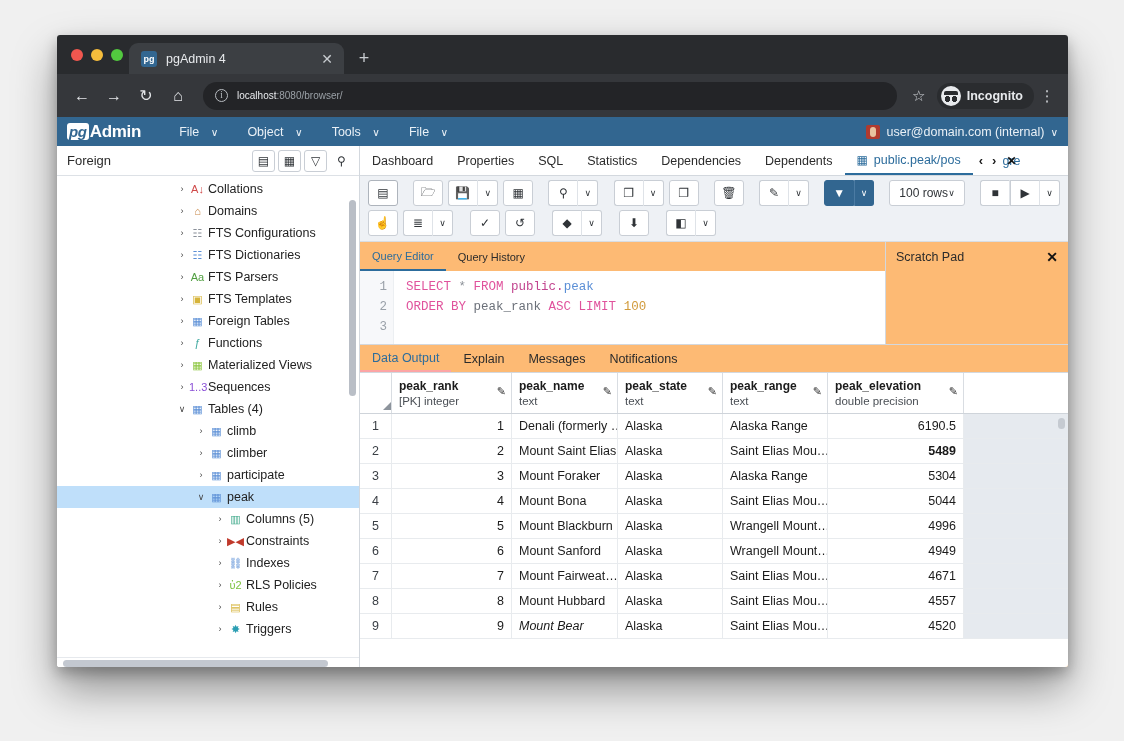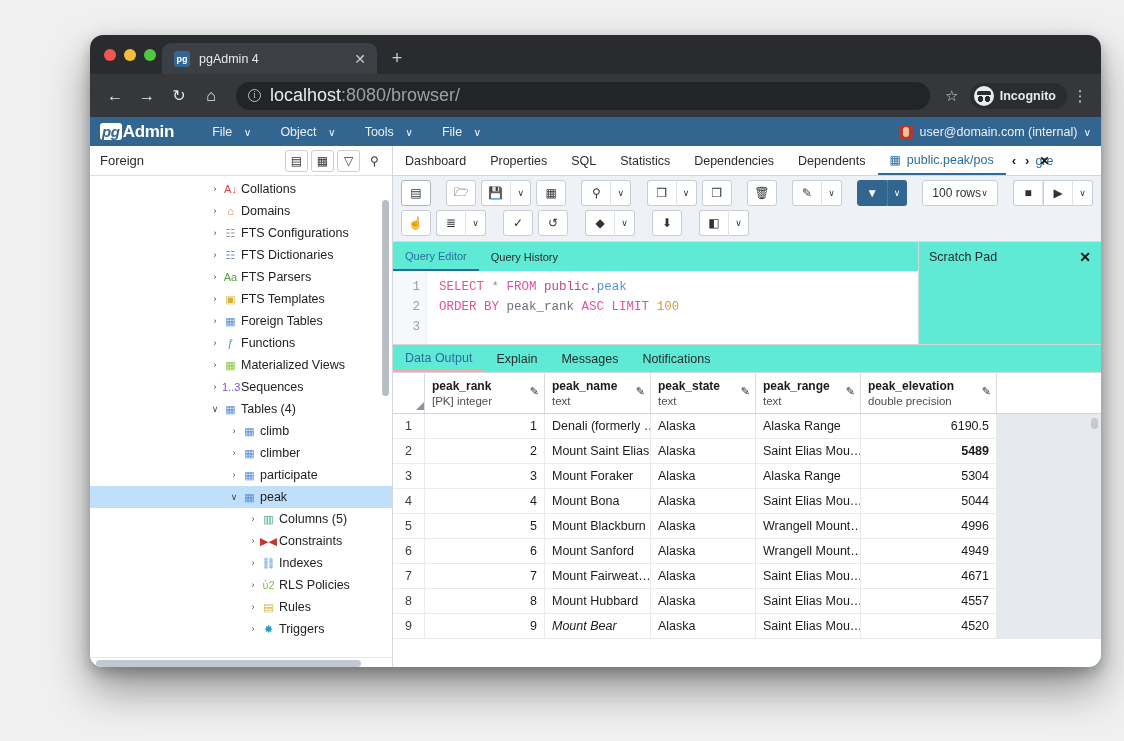--- a/index.html
+++ b/index.html
@@ -7,25 +7,24 @@
   body {
     width:1124px; height:741px;
     background:#f0f0f0;
     font-family:"Liberation Sans", sans-serif;
     overflow:hidden;
   }
 
   
   .window {
     position:absolute; left:57px; top:35px; width:1011px; height:632px;
-    border-radius:13px;
+    border-radius:3px;
     background:#fff;
     box-shadow:0 22px 44px rgba(0,0,0,.40), 0 6px 14px rgba(0,0,0,.25);
     overflow:hidden;
-    margin-left:33px;
   }
 
   
   .tabstrip {
     height:39px; background:#292b2e; position:relative;
     display:flex; align-items:flex-end; padding-left:12px;
   }
   .traffic { display:flex; align-items:center; gap:8px; height:39px; padding:0 6px 0 2px; }
   .dot { width:12px; height:12px; border-radius:50%; }
   .dot.r{background:#f1574f;} .dot.y{background:#f6bd3c;} .dot.g{background:#52c83f;}
@@ -46,21 +45,21 @@
 
   
   .urlbar { height:43px; background:#35373b; display:flex; align-items:center; padding:0 10px; gap:2px; }
   .navbtn { width:30px; height:30px; color:#e3e5e8; font-size:16px; display:flex; align-items:center; justify-content:center; }
   .omnibox {
     flex:1; height:28px; background:#232427; border-radius:14px; margin:0 8px;
     display:flex; align-items:center; padding:0 12px; gap:9px;
   }
   .info-ic { width:13px; height:13px; border:1.3px solid #b9bdc2; border-radius:50%;
              color:#b9bdc2; font-size:9.5px; line-height:11px; text-align:center; font-family:"Liberation Serif",serif;}
-  .omnitext { font-size:18px; color:#9aa0a6; }
+  .omnitext { font-size:10px; color:#9aa0a6; }
   .omnitext b { color:#e8eaed; font-weight:normal; }
   .star { color:#d0d3d7; font-size:15px; width:24px; text-align:center; }
   .incog {
     height:26px; background:#2a2c2f; border-radius:13px; display:flex; align-items:center;
     gap:6px; padding:0 11px 0 4px; margin-left:4px;
   }
   .incog-ic { width:20px;height:20px;border-radius:50%;background:#e8eaed; position:relative; }
   .incog-ic:before{content:"";position:absolute;left:3px;top:5px;width:14px;height:4px;background:#2a2c2f;border-radius:2px 2px 0 0;}
   .incog-ic:after{content:"";position:absolute;left:3px;top:10px;width:14px;height:6px;
      background:radial-gradient(circle 3px at 3.5px 3px,#2a2c2f 99%,transparent),radial-gradient(circle 3px at 10.5px 3px,#2a2c2f 99%,transparent);}
@@ -92,21 +91,21 @@
   .tree { flex:1; overflow:hidden; position:relative; padding-top:2px; }
   .tnode { height:22px; display:flex; align-items:center; font-size:12.5px; color:#222; white-space:nowrap; }
   .tnode.sel { background:#bfdffa; }
   .chev { width:14px; color:#444; font-size:9px; text-align:center; flex:none; }
   .tic { width:17px; text-align:center; font-size:11px; flex:none; margin-right:2px; }
   .sb-vscroll { position:absolute; right:3px; top:24px; width:7px; height:196px; background:#b9bec6; border-radius:4px; }
   .sb-hscroll { height:10px; background:#fff; border-top:1px solid #e6e9ed; padding:2px 8px 0 6px;}
   .sb-hthumb { height:7px; width:265px; background:#c3c8d0; border-radius:4px; }
 
   
-  .main { flex:1; display:flex; flex-direction:column; min-width:0; background:#5eead4; }
+  .main { flex:1; display:flex; flex-direction:column; min-width:0; background:#fdba74; }
   .obj-tabs { height:30px; display:flex; align-items:stretch; border-bottom:1px solid #d3d8de; background:#fff; }
   .otab { display:flex; align-items:center; padding:0 12px; font-size:12.5px; color:#2b2b2b; white-space:nowrap; }
   .otab.active { color:#2c6c9c; border-bottom:2px solid #2c6c9c; gap:6px; }
   .otab .grid-ic { color:#2c6c9c; font-size:12px; }
   .otab-nav { display:flex; align-items:center; gap:9px; padding:0 6px; font-size:13px; color:#1b1b1b; font-weight:bold;}
   .otab-clip { display:flex; align-items:center; color:#2c6c9c; font-size:12.5px; position:relative; padding-right:2px;}
   .otab-clip .xmark { position:absolute; left:4px; top:50%; transform:translateY(-50%); color:#111; font-weight:bold; font-size:12px;}
 
   .qtoolbar { background:#eef1f5; border-bottom:1px solid #d8dde3; padding:4px 8px 5px; }
   .trow { display:flex; align-items:center; gap:5px; margin-bottom:4px; }

